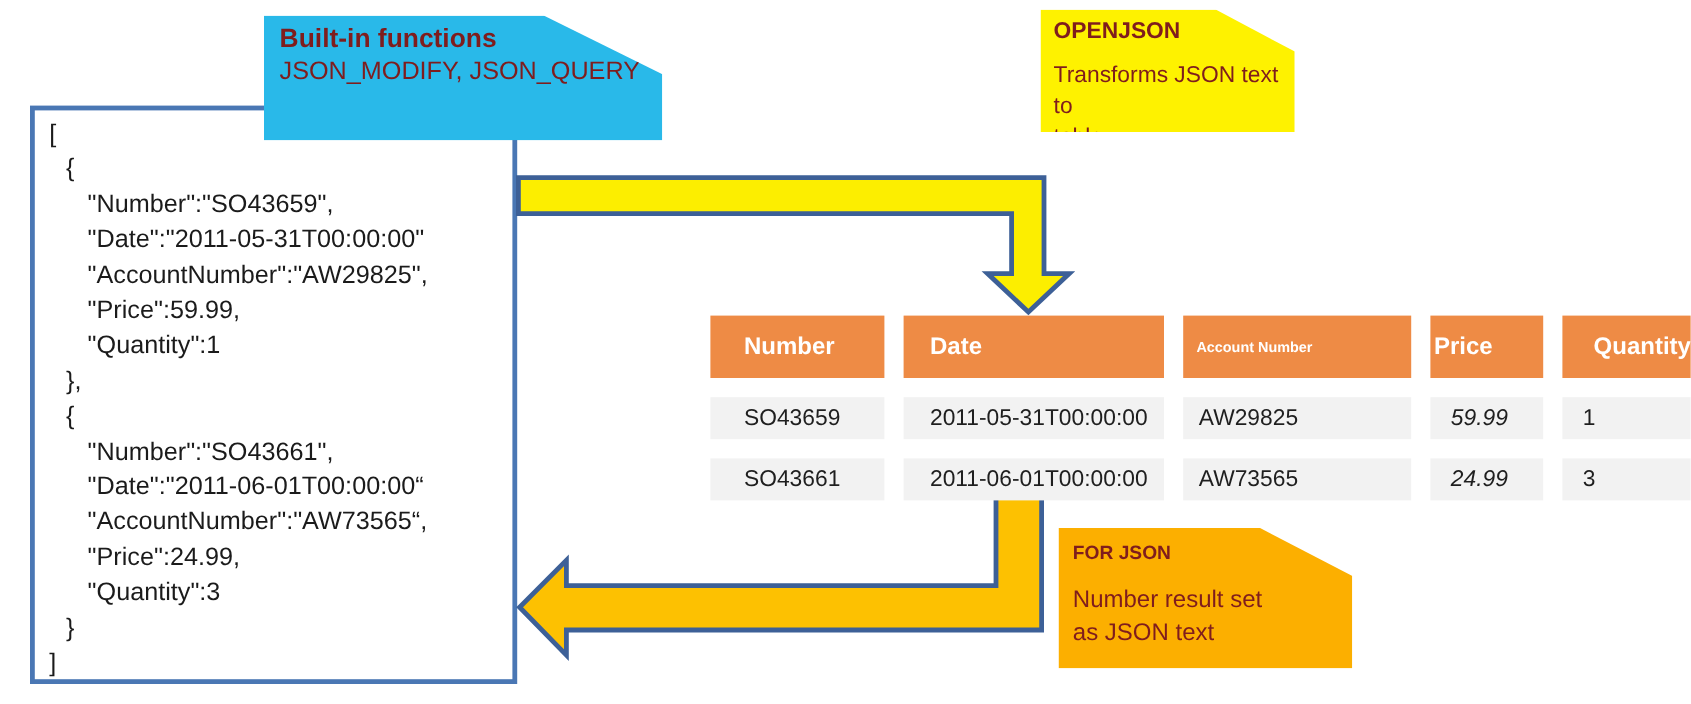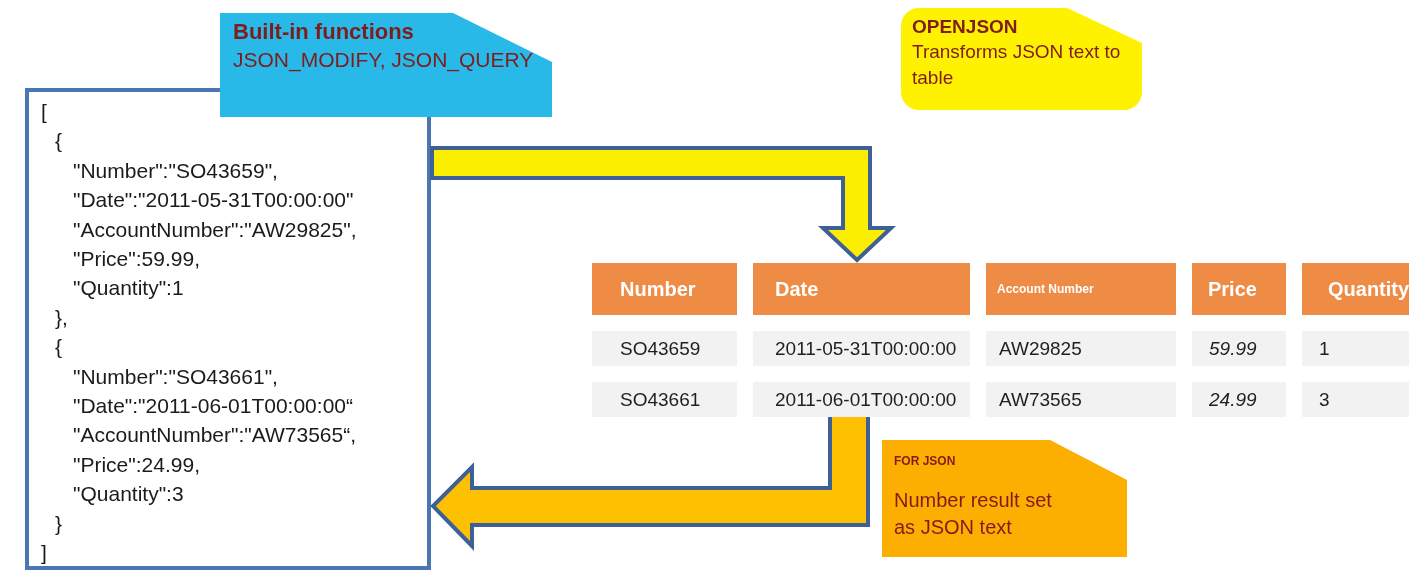--- a/index.html
+++ b/index.html
@@ -25,53 +25,53 @@
   .callout{position:absolute;z-index:3;color:#7f1d1d;}
   .callout .title{font-weight:bold;}
   .co-builtin{
     left:220px;top:13px;width:332px;height:104px;background:#29B9E9;
     clip-path:polygon(0 0,70.2% 0,100% 47%,100% 100%,0 100%);
     padding:5px 0 0 13px;box-sizing:border-box;
   }
   .co-builtin .title{font-size:22px;line-height:28px;}
   .co-builtin .bline{font-size:21px;line-height:28px;}
   .co-openjson{
-    left:901px;top:8px;width:241px;height:102px;background:#FEF200;
+    left:867px;top:8px;width:212px;height:102px;background:#FEF200;
     clip-path:polygon(0 0,68.9% 0,100% 34.3%,100% 100%,0 100%);
-    padding:7px 0 0 11px;box-sizing:border-box;border-radius:18px;
+    padding:7px 0 0 11px;box-sizing:border-box;
   }
   .co-openjson .title{font-size:19px;line-height:24px;}
-  .co-openjson .body{}
+  .co-openjson .body{margin-top:11px;}
   .co-openjson .bline{font-size:19px;line-height:26px;}
   .co-forjson{
     left:882px;top:440px;width:245px;height:117px;background:#FCAF00;
     clip-path:polygon(0 0,68.6% 0,100% 34.2%,100% 100%,0 100%);
     padding:9px 0 0 12px;box-sizing:border-box;
   }
-  .co-forjson .title{font-size:12px;line-height:25px;}
+  .co-forjson .title{font-size:16px;line-height:25px;}
   .co-forjson .body{margin-top:13px;}
   .co-forjson .bline{font-size:20px;line-height:27px;}
   
   .rtable{
     position:absolute;left:592px;top:263px;z-index:3;
     display:grid;grid-template-columns:145px 217px 190px 94px 149px;
     grid-template-rows:52px 35px 35px;gap:16px;
   }
   .th{
     background:#EE8B45;color:#ffffff;font-weight:bold;font-size:20px;
     display:flex;align-items:center;
   }
   .td{
     background:#F2F2F2;color:#1f1f1f;font-size:19px;
     display:flex;align-items:center;
   }
   .th.c0{padding-left:28px;}
   .th.c1{padding-left:22px;}
   .th.c2{padding-left:11px;font-size:12px;}
-  .th.c3{padding-left:16px;}
+  .th.c3{padding-left:3px;}
   .th.c4{padding-left:26px;}
   .td.c0{padding-left:28px;}
   .td.c1{padding-left:22px;}
   .td.c2{padding-left:13px;}
   .td.c3{padding-left:17px;font-style:italic;}
   .td.c4{padding-left:17px;}
 </style>
 </head>
 <body>
 

